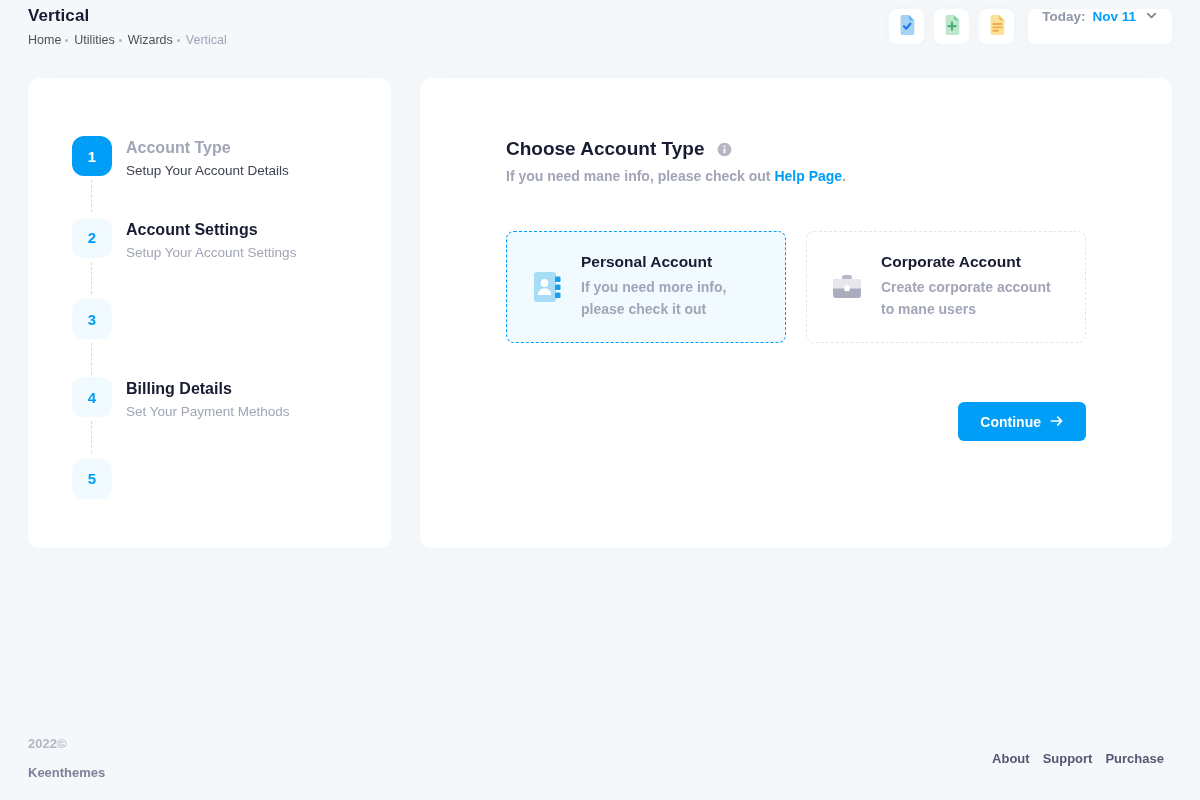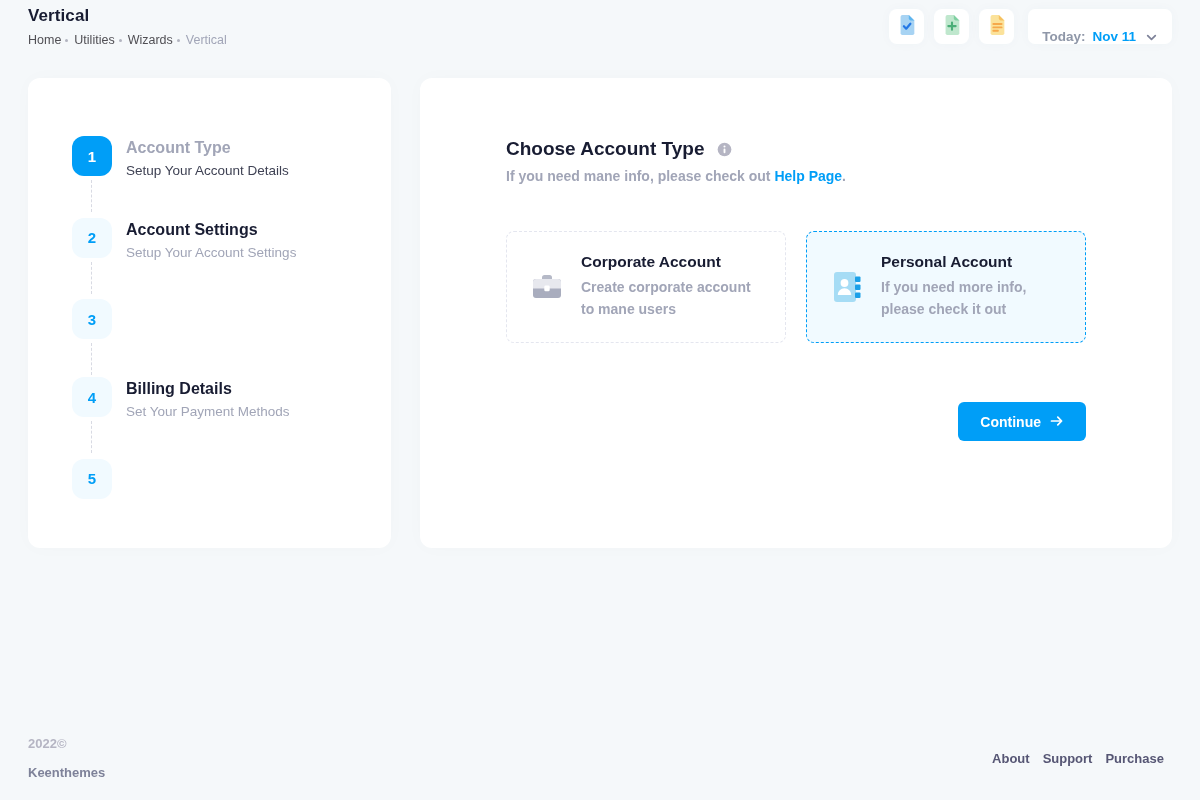--- a/index.html
+++ b/index.html
@@ -33,21 +33,21 @@
   .crumb-dot{width:3px;height:3px;border-radius:50%;background:#b2b4c0;margin:1px 6px 0 4px;display:inline-block;}
   .crumb-last{color:var(--muted);}
 
   .header-right{display:flex;align-items:center;gap:10px;margin-top:3px;}
   .icon-btn{
     width:35px;height:35px;border-radius:8px;background:#fff;
     display:flex;align-items:center;justify-content:center;cursor:pointer;
     box-shadow:0 0 12px rgba(76,87,125,.03);
   }
   .today-btn{
-    height:35px;background:#fff;border-radius:7px;display:flex;align-items:flex-end;
+    height:35px;background:#fff;border-radius:7px;display:flex;align-items:flex-start;
     padding:0 14px;gap:7px;cursor:pointer;margin-left:4px;
     box-shadow:0 0 12px rgba(76,87,125,.03);
   }
   .today-label{font-size:13.5px;color:#8f97a8;font-weight:600;}
   .today-value{font-size:13.5px;color:var(--primary);font-weight:700;}
   .today-chevron{margin-left:2px;display:flex;}
 
   
   .main{display:flex;gap:29px;padding:0 28px;flex:0 0 auto;}
   .card{
@@ -225,53 +225,53 @@
               <rect x="7" y="7" width="2" height="5" rx="1" fill="#fff"></rect>
             </svg>
           </span>
         </div>
 
         <div class="content-sub">
           <span>If you need mane info, please check out </span><a class="help-link">Help Page</a><span>.</span>
         </div>
 
         <div class="options">
-
-          <div class="option unselected">
-            <span class="option-icon">
-              <svg width="36" height="36" viewBox="0 0 36 36">
-                <rect x="13" y="6" width="10" height="8" rx="2.5" fill="#b5b9c7"></rect>
-                <rect x="4" y="10" width="28" height="19" rx="3" fill="#a9adbe"></rect>
-                <path d="M4 13a3 3 0 0 1 3-3h22a3 3 0 0 1 3 3v6.5H4V13z" fill="#e7e8ee"></path>
-                <rect x="15.3" y="16.5" width="5.4" height="5.8" rx="1.4" fill="#fff"></rect>
-              </svg>
-            </span>
-            <div>
-              <div class="option-title">Corporate Account</div>
-              <div class="option-desc">Create corporate account to mane users</div>
-            </div>
-          </div>
 
           <div class="option selected">
             <span class="option-icon">
               <svg width="36" height="36" viewBox="0 0 36 36">
                 <rect x="5" y="3" width="22" height="30" rx="3" fill="#a6dcf5"></rect>
                 <rect x="26" y="7.5" width="5.5" height="5.5" rx="1" fill="#1ba0e8"></rect>
                 <rect x="26" y="15.5" width="5.5" height="5.5" rx="1" fill="#1ba0e8"></rect>
                 <rect x="26" y="23.5" width="5.5" height="5.5" rx="1" fill="#1ba0e8"></rect>
                 <circle cx="15.5" cy="14" r="3.9" fill="#fff"></circle>
                 <path d="M8.8 26c0-3.7 3-6.7 6.7-6.7s6.7 3 6.7 6.7z" fill="#fff"></path>
               </svg>
             </span>
             <div>
               <div class="option-title">Personal Account</div>
               <div class="option-desc">If you need more info, please check it out</div>
             </div>
           </div>
 
+          <div class="option unselected">
+            <span class="option-icon">
+              <svg width="36" height="36" viewBox="0 0 36 36">
+                <rect x="13" y="6" width="10" height="8" rx="2.5" fill="#b5b9c7"></rect>
+                <rect x="4" y="10" width="28" height="19" rx="3" fill="#a9adbe"></rect>
+                <path d="M4 13a3 3 0 0 1 3-3h22a3 3 0 0 1 3 3v6.5H4V13z" fill="#e7e8ee"></path>
+                <rect x="15.3" y="16.5" width="5.4" height="5.8" rx="1.4" fill="#fff"></rect>
+              </svg>
+            </span>
+            <div>
+              <div class="option-title">Corporate Account</div>
+              <div class="option-desc">Create corporate account to mane users</div>
+            </div>
+          </div>
+
         </div>
 
         <div class="actions">
           <button class="btn-continue">
             <span>Continue</span>
             <span>
               <svg width="14" height="12" viewBox="0 0 14 12">
                   <path d="M1.5 6h10M7.8 2.2L11.6 6l-3.8 3.8" stroke="#fff" stroke-width="1.7" fill="none" stroke-linecap="round" stroke-linejoin="round"></path>
                 </svg>
             </span>

